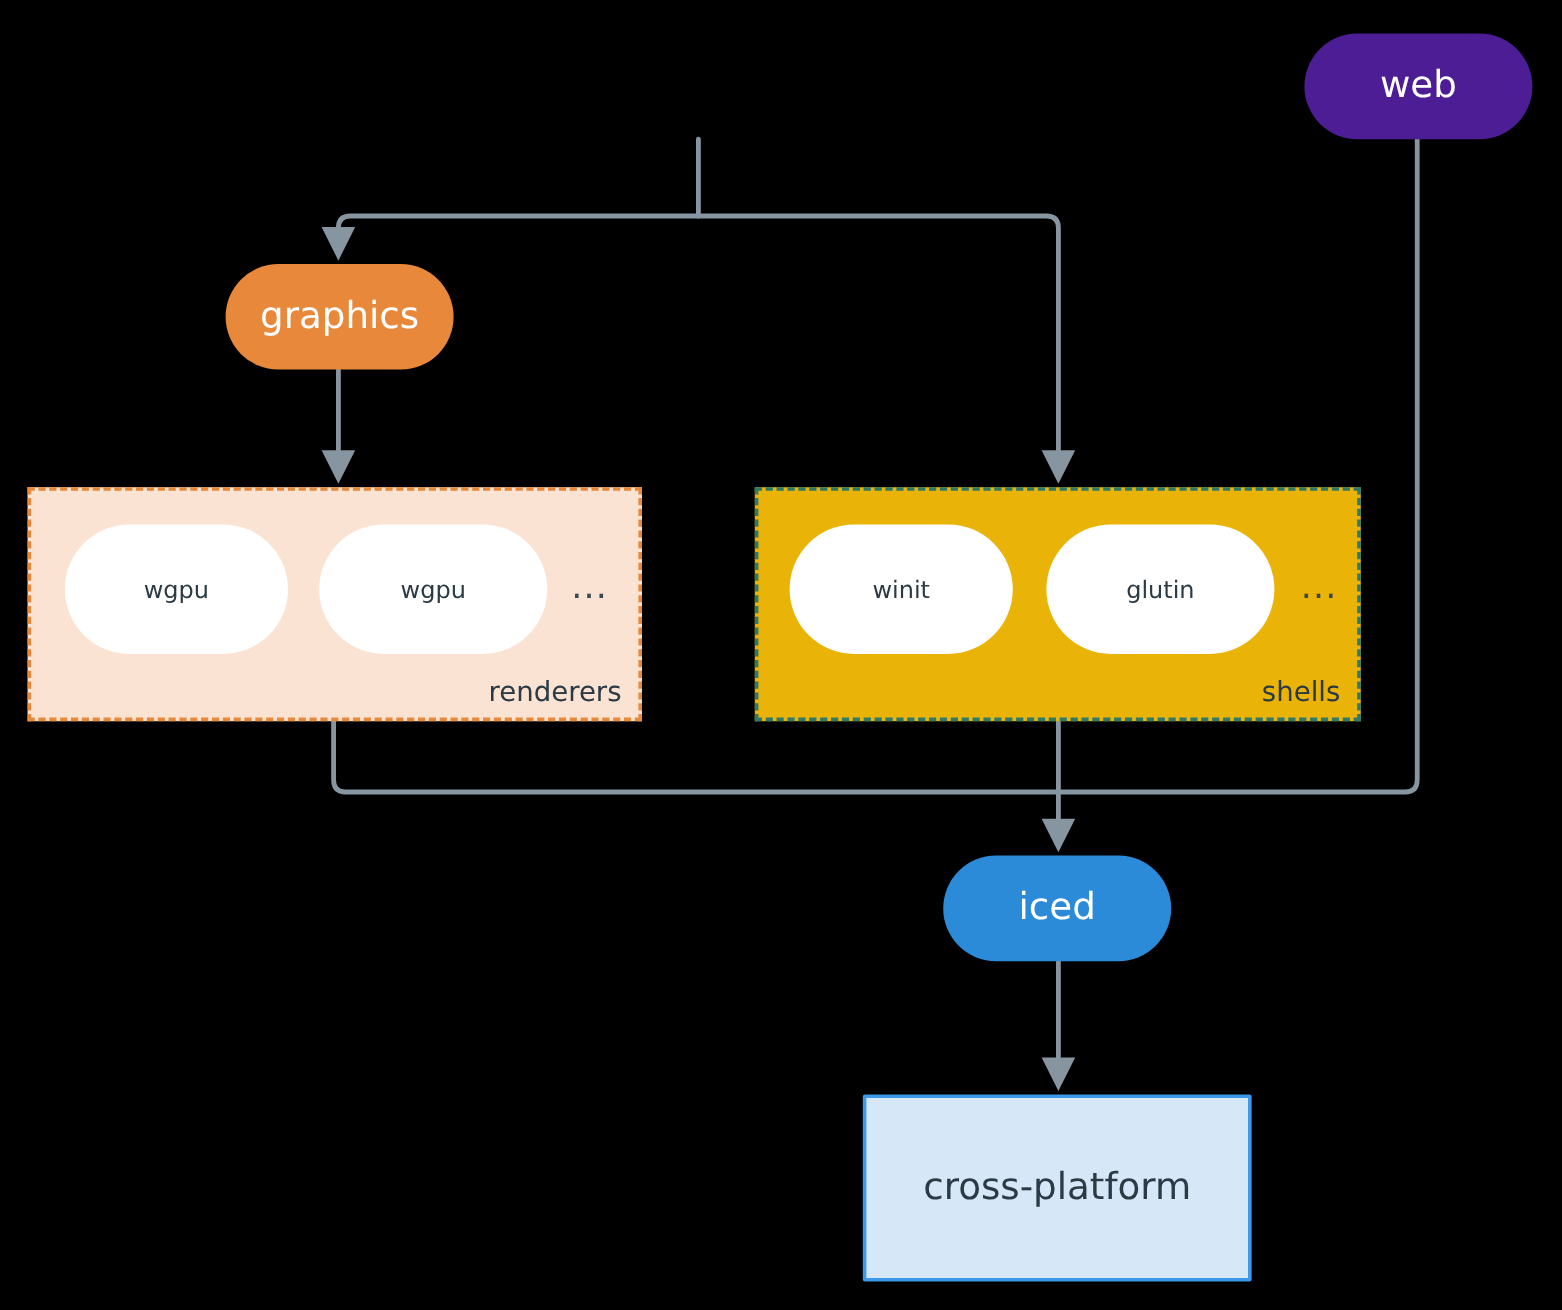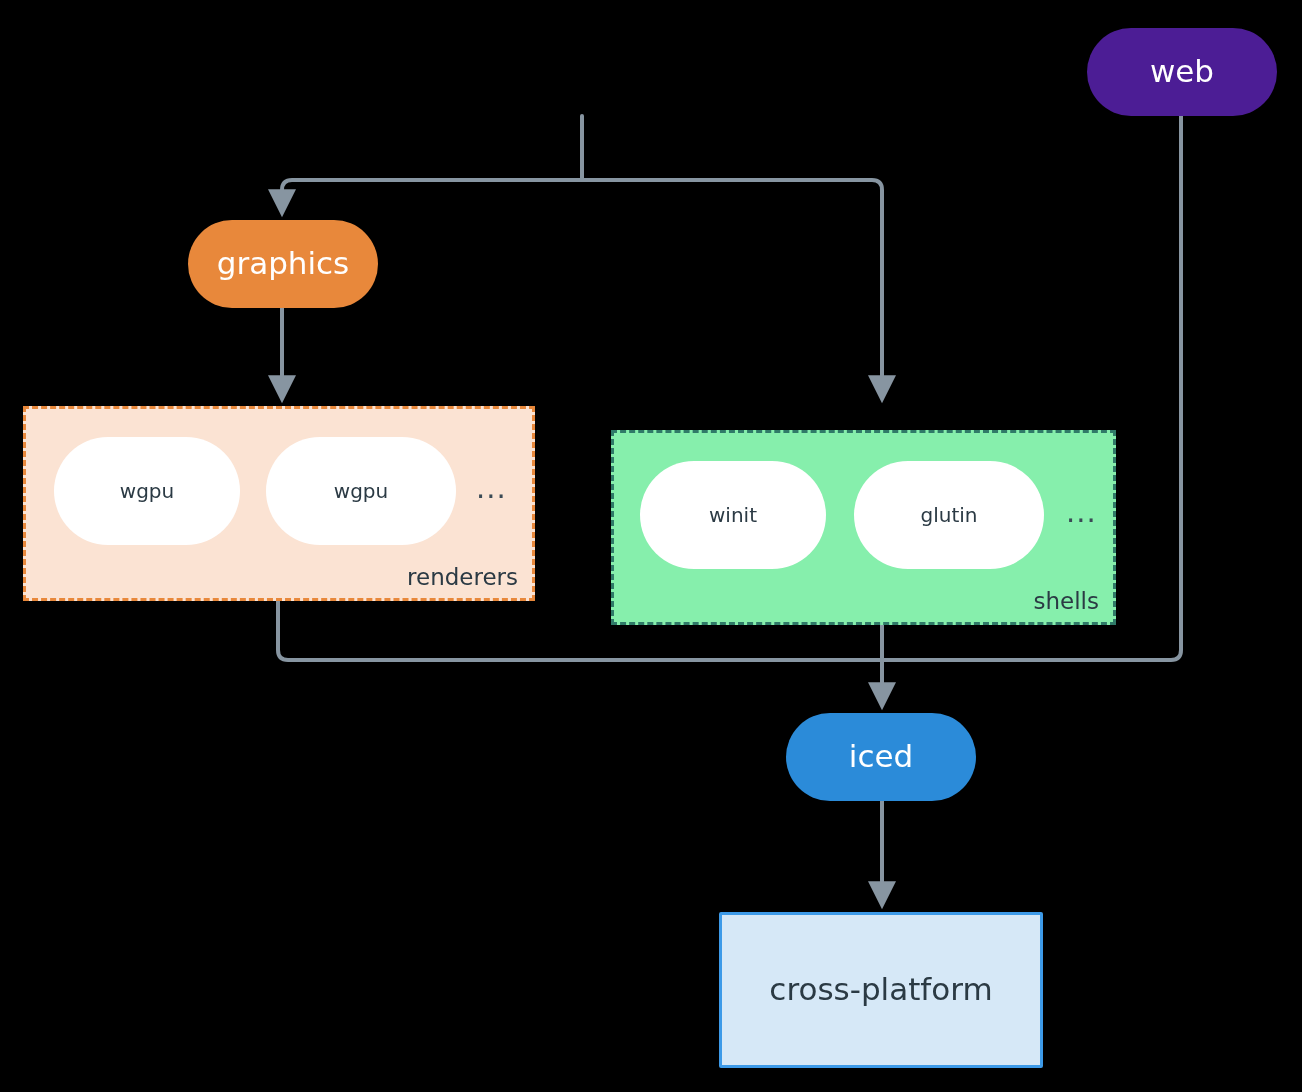--- a/index.html
+++ b/index.html
@@ -79,25 +79,24 @@
     position: absolute;
     box-sizing: border-box;
   }
   .group-renderers {
     left: 23px;  top: 406px;
     width: 512px; height: 195px;
     background: #FBE3D3;
     border: 3px dashed #E8883B;
   }
   .group-shells {
-    left: 611px; top: 406px;
+    left: 629px; top: 406px;
     width: 505px; height: 195px;
-    background: #86efac;
+    background: #eab308;
     border: 3px dashed #2F7A68;
-    margin-top: 24px;
   }
   .group-label {
     position: absolute;
     right: 14px;
     bottom: 8px;
     font-size: 23px;
     color: #2B3A44;
   }
   .chip {
     position: absolute;

